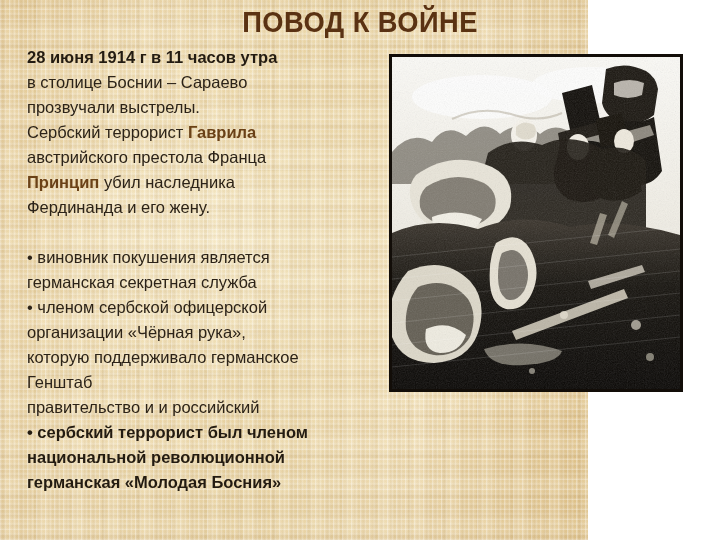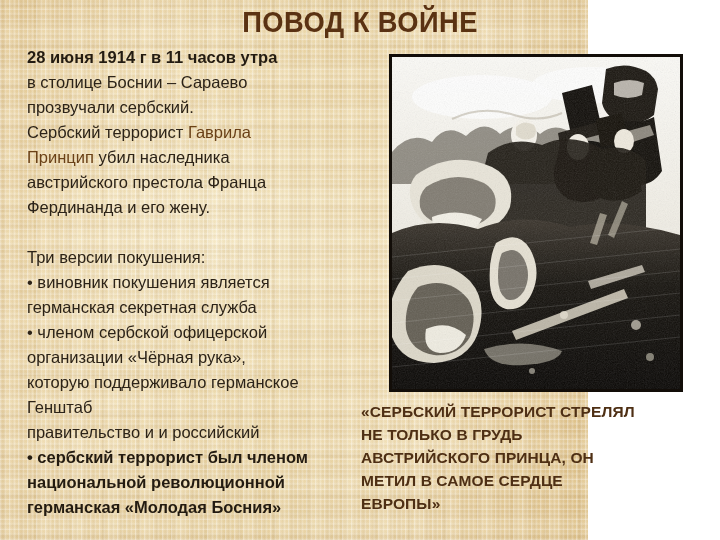--- a/index.html
+++ b/index.html
@@ -86,21 +86,21 @@
     color: #2c2318;
     font-family: "Liberation Sans", sans-serif;
   }
   #body-text p {
     margin: 1px;
   }
   .spacer-line {
     height: 24px;
   }
   .hl {
-    font-weight: normal;
+    font-weight: bold;
     color: #6a4117;
   }
   .bold-dark {
     font-weight: bold;
     color: #231b11;
   }
 
   
   #illustration {
     position: absolute;
@@ -142,40 +142,37 @@
 
   <div id="body-text">
 
     <p>
       <span class="bold-dark">28 июня 1914 г  в 11 часов утра</span>
     </p>
     <p>
       <span>в столице Боснии – Сараево</span>
     </p>
     <p>
-      <span>прозвучали сербский.</span>
+      <span>прозвучали выстрелы.</span>
     </p>
     <p>
       <span>Сербский террорист </span><span class="hl">Гаврила</span>
     </p>
     <p>
+      <span>австрийского престола Франца</span>
+    </p>
+    <p>
       <span class="hl">Принцип</span><span> убил наследника</span>
     </p>
     <p>
-      <span>австрийского престола Франца</span>
-    </p>
-    <p>
       <span>Фердинанда и его жену.</span>
     </p>
 
     <div class="spacer-line"></div>
 
-    <p>
-      <span>Три версии покушения:</span>
-    </p>
     <p>
       <span>• виновник покушения является</span>
     </p>
     <p>
       <span>германская секретная служба</span>
     </p>
     <p>
       <span>• членом сербской офицерской</span>
     </p>
     <p>
@@ -281,21 +278,14 @@
         <path d="M0 244 l288 -30"></path>
         <path d="M0 266 l288 -30"></path>
         <path d="M0 288 l288 -30"></path>
         <path d="M0 310 l288 -30"></path>
       </g>
 
       <rect x="0" y="0" width="288" height="332" fill="transparent" filter="url(#grain)" opacity="0.5"></rect>
     </svg>
   </div>
 
-  <div id="quote">
-    <div>«СЕРБСКИЙ ТЕРРОРИСТ СТРЕЛЯЛ</div>
-    <div>НЕ ТОЛЬКО В ГРУДЬ</div>
-    <div>АВСТРИЙСКОГО ПРИНЦА, ОН</div>
-    <div>МЕТИЛ В САМОЕ СЕРДЦЕ</div>
-    <div>ЕВРОПЫ»</div>
-  </div>
 
 </div>
 
 </body></html>

